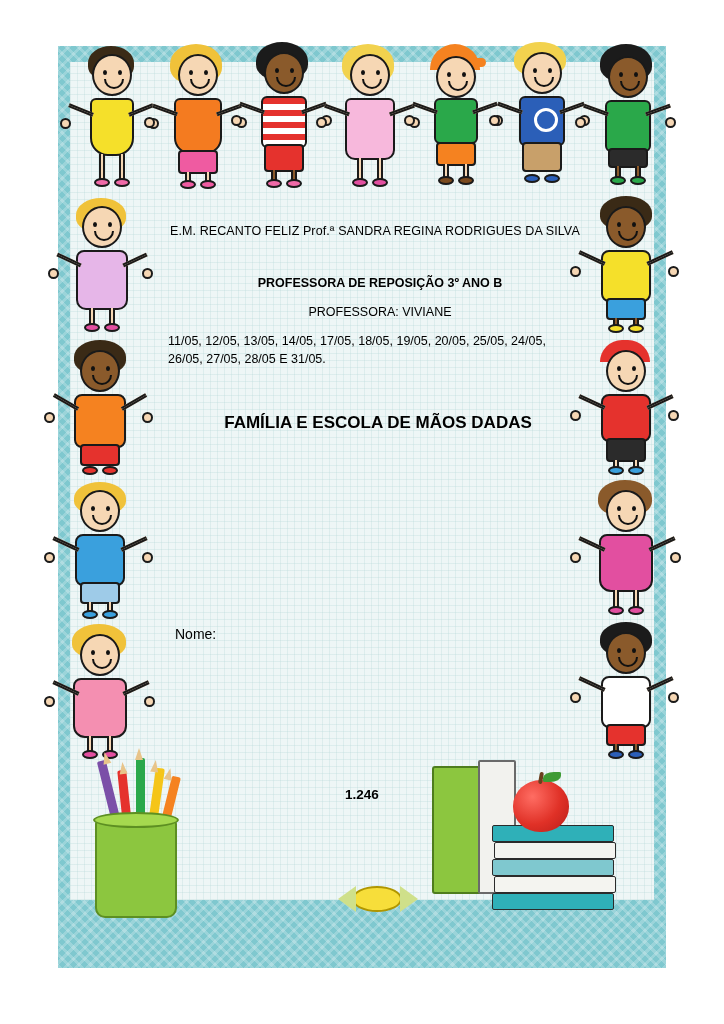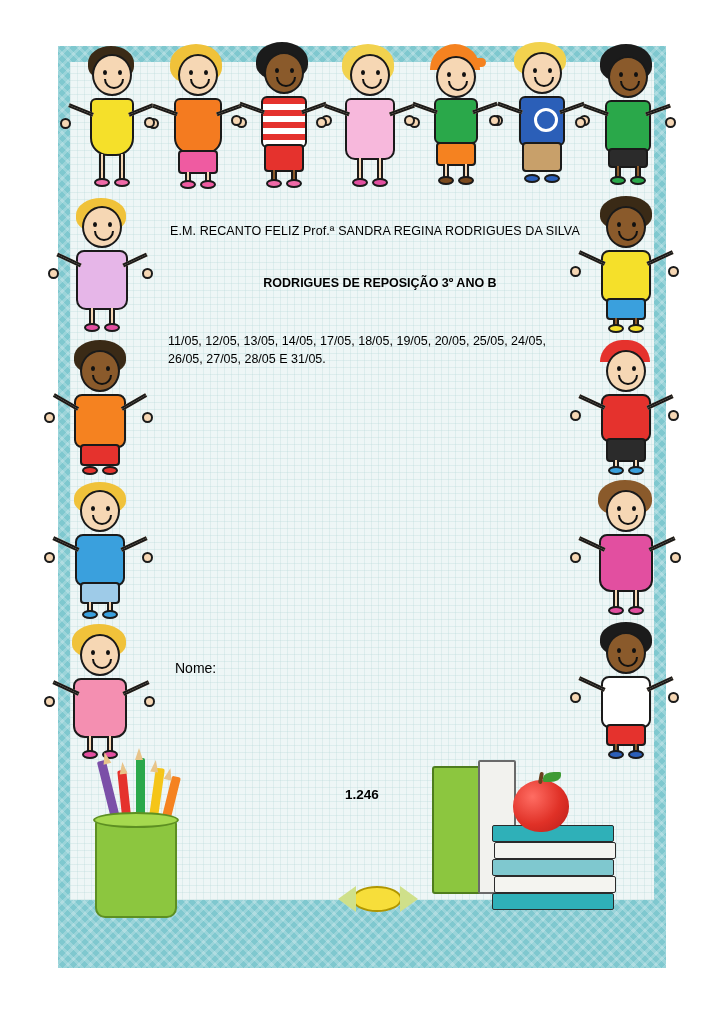--- a/index.html
+++ b/index.html
@@ -70,21 +70,21 @@
   }
   .dates-line {
     left: 168px; top: 332px; width: 400px;
     font-size: 12.5px; line-height: 1.45;
   }
   .main-title {
     left: 168px; top: 413px; width: 420px;
     font-size: 17px; font-weight: bold; text-align: center;
   }
   .name-label {
-    left: 175px; top: 660px;
+    left: 175px; top: 626px;
     font-size: 14px;
   }
   .year-label {
     left: 345px; top: 787px;
     font-size: 13.5px; font-weight: bold;
   }
 
   
   .kid { position: absolute; }
   .head {
@@ -497,19 +497,21 @@
   </div>
 
   <div>
     <div class="candy"></div>
     <div class="candy-wrap" style="left:338px; top:886px; border-top:13px solid transparent; border-bottom:13px solid transparent; border-right:18px solid #cfe08a;"></div>
     <div class="candy-wrap" style="left:400px; top:886px; border-top:13px solid transparent; border-bottom:13px solid transparent; border-left:18px solid #cfe08a;"></div>
   </div>
 
   <div class="content">
     <div class="txt school-line">E.M. RECANTO FELIZ Prof.ª SANDRA REGINA RODRIGUES DA SILVA</div>
-    <div class="txt activities-line">RODRIGUES DE REPOSIÇÃO 3º ANO B</div>
+    <div class="txt activities-line">PROFESSORA DE REPOSIÇÃO 3º ANO B</div>
+    <div class="txt teacher-line">PROFESSORA: VIVIANE</div>
     <div class="txt dates-line">11/05, 12/05, 13/05, 14/05, 17/05, 18/05, 19/05, 20/05, 25/05, 24/05, 26/05, 27/05, 28/05 E 31/05.</div>
+    <div class="txt main-title">FAMÍLIA E ESCOLA DE MÃOS DADAS</div>
     <div class="txt name-label">Nome:</div>
     <div class="txt year-label">1.246</div>
   </div>
 
 </div>
 
 </body></html>

